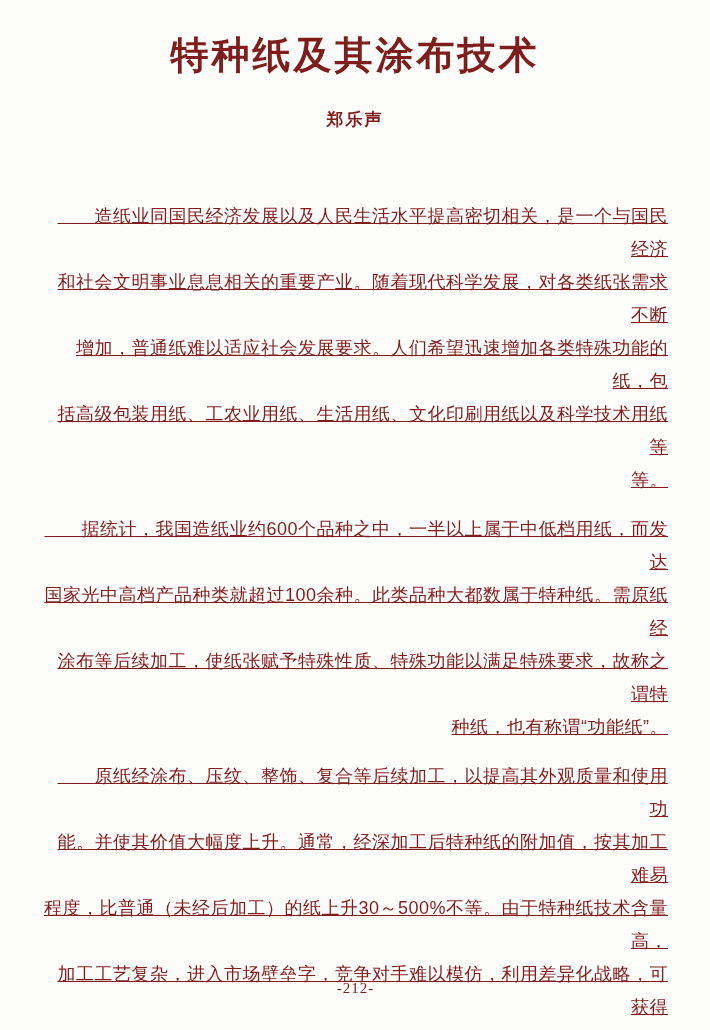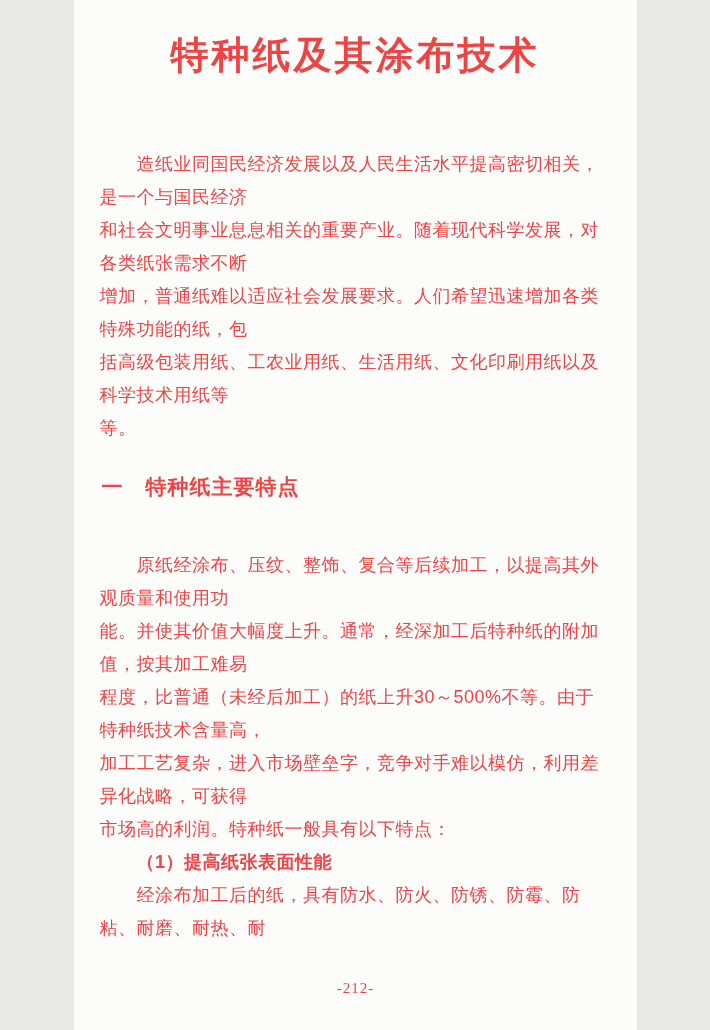--- a/index.html
+++ b/index.html
@@ -2,25 +2,25 @@
 <html><head>
 <meta charset="utf-8">
 <style>
   html, body {
     margin: 0;
     padding: 0;
     background: #e8e8e6;
   }
   .page {
     position: relative;
-    width: 563px;
+    width: 710px;
     height: 1030px;
     margin: 0 auto;
     background: #fcfcfa;
-    color: #ef4444;
+    color: #7f1d1d;
     font-family: "Liberation Sans", sans-serif;
     overflow: hidden;
     box-sizing: border-box;
   }
   .article-title {
     margin: 0;
     padding-top: 30px;
     text-align: center;
     font-size: 38px;
     font-weight: bold;
@@ -35,23 +35,24 @@
     letter-spacing: 2px;
     line-height: 24px;
   }
   .body-text {
     margin: 68px 26px 0 26px;
     font-size: 18px;
     line-height: 33px;
     letter-spacing: 0.5px;
   }
   .body-text p {
-    margin: 0;
+    margin: 16px;
     white-space: pre-line;
-    text-align: left;
+    text-align: right;
+    text-decoration: underline;
   }
   .section-heading {
     margin: 24px 0 44px 2px;
     font-size: 21px;
     font-weight: bold;
     line-height: 36px;
     letter-spacing: 1px;
     white-space: pre-line;
   }
   .feature-title {
@@ -68,31 +69,35 @@
     font-family: "Liberation Serif", serif;
   }
 </style>
 </head>
 <body>
 
 <div class="page">
 
   <h1 class="article-title">特种纸及其涂布技术</h1>
 
+  <div class="author">郑乐声</div>
 
   <div class="body-text">
 
     <p>　　造纸业同国民经济发展以及人民生活水平提高密切相关，是一个与国民经济
 和社会文明事业息息相关的重要产业。随着现代科学发展，对各类纸张需求不断
 增加，普通纸难以适应社会发展要求。人们希望迅速增加各类特殊功能的纸，包
 括高级包装用纸、工农业用纸、生活用纸、文化印刷用纸以及科学技术用纸等
 等。</p>
 
+    <p>　　据统计，我国造纸业约600个品种之中，一半以上属于中低档用纸，而发达
+国家光中高档产品种类就超过100余种。此类品种大都数属于特种纸。需原纸经
+涂布等后续加工，使纸张赋予特殊性质、特殊功能以满足特殊要求，故称之谓特
+种纸，也有称谓“功能纸”。</p>
 
-    <div class="section-heading">一　特种纸主要特点</div>
 
     <p>　　原纸经涂布、压纹、整饰、复合等后续加工，以提高其外观质量和使用功
 能。并使其价值大幅度上升。通常，经深加工后特种纸的附加值，按其加工难易
 程度，比普通（未经后加工）的纸上升30～500%不等。由于特种纸技术含量高，
 加工工艺复杂，进入市场壁垒字，竞争对手难以模仿，利用差异化战略，可获得
 市场高的利润。特种纸一般具有以下特点：</p>
 
     <p class="feature-title">　　（1）提高纸张表面性能</p>
 
 

